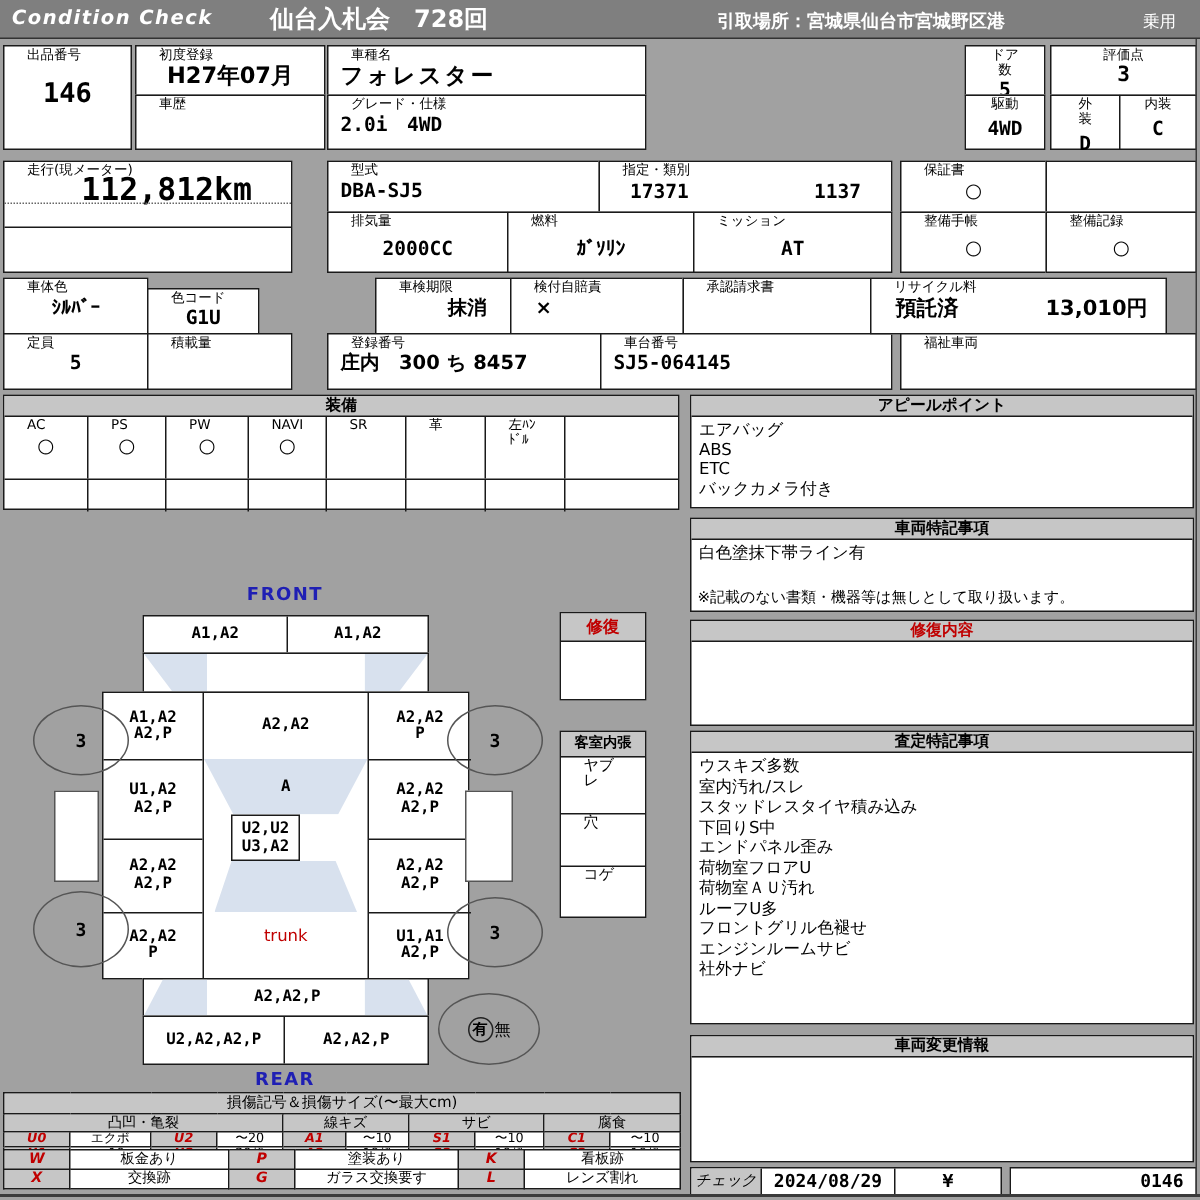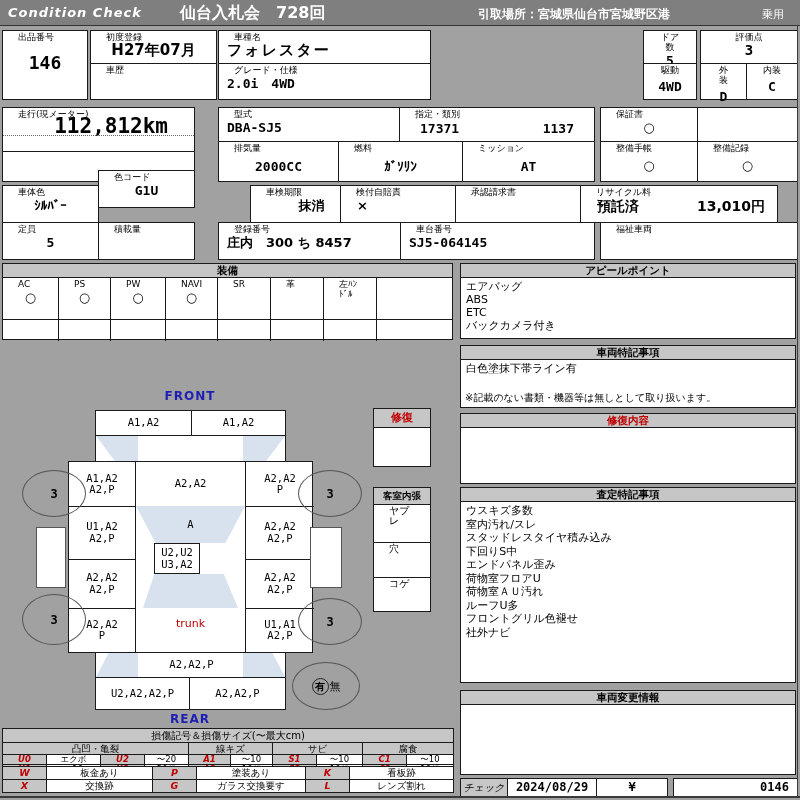--- a/index.html
+++ b/index.html
@@ -10,21 +10,21 @@
   .lbl{display:block;font-size:9px;line-height:10px;padding:1px 15px;text-align:left;}
   .lblc{text-align:center;}
   .vv{font-family:"DejaVu Sans Mono",monospace;font-weight:bold;font-size:13px;
       text-align:center;line-height:15px;}
   .jv{font-weight:bold;font-size:13px;text-align:center;line-height:15px;}
   .hdr{background:#c6c6c6;border-bottom:1px solid #1a1a1a;text-align:center;
        font-size:10.5px;line-height:13px;height:13px;font-weight:bold;}
   .red{color:#c00000;}
   .blue{color:#1f1fb4;}
   .items{padding:2px 5px;font-size:11px;line-height:13px;}
-  .zone{position:absolute;white-space:pre-line;text-align:center;font-weight:normal;
+  .zone{position:absolute;white-space:pre-line;text-align:center;font-weight:bold;
         font-size:10.5px;line-height:11.5px;font-family:"DejaVu Sans Mono",monospace;
         display:flex;align-items:center;justify-content:center;}
   .tire{position:absolute;border:1px solid #555;border-radius:50%;display:flex;
         align-items:center;justify-content:center;font-weight:bold;font-size:12px;
         font-family:"DejaVu Sans Mono",monospace;}
   .vline{position:absolute;width:1px;background:#1a1a1a;}
   .hline{position:absolute;height:1px;background:#1a1a1a;}
   .glass{position:absolute;background:#d8e1ee;}
   .lg{position:absolute;table-layout:fixed;border-collapse:collapse;background:#fff;}
   .lg td{border:1px solid #1a1a1a;text-align:center;padding:0;overflow:hidden;
@@ -125,21 +125,21 @@
 </div>
 <div class="b" style="left:697px;top:141px;width:101px;height:41px;">
   <span class="lbl">整備記録</span>
   <div class="jv" style="margin-top:4px;">○</div>
 </div>
 
 <div class="b" style="left:2px;top:185px;width:97px;height:38px;">
   <span class="lbl">車体色</span>
   <div class="jv">ｼﾙﾊﾞｰ</div>
 </div>
-<div class="b" style="left:98px;top:170px;width:97px;height:38px;">
+<div class="b" style="left:98px;top:192px;width:75px;height:38px;">
   <span class="lbl">色コード</span>
   <div class="vv">G1U</div>
 </div>
 <div class="b" style="left:2px;top:222px;width:97px;height:38px;">
   <span class="lbl">定員</span>
   <div class="vv">5</div>
 </div>
 <div class="b" style="left:98px;top:222px;width:97px;height:38px;">
   <span class="lbl">積載量</span>
 </div>
@@ -238,20 +238,21 @@
   <div class="items" style="line-height:13.5px;">
     <div>ウスキズ多数</div>
     <div>室内汚れ/スレ</div>
     <div>スタッドレスタイヤ積み込み</div>
     <div>下回りS中</div>
     <div>エンドパネル歪み</div>
     <div>荷物室フロアU</div>
     <div>荷物室ＡＵ汚れ</div>
     <div>ルーフU多</div>
     <div>フロントグリル色褪せ</div>
+    <div>エンジンルームサビ</div>
     <div>社外ナビ</div>
   </div>
 </div>
 
 <div class="b" style="left:460px;top:690px;width:336px;height:85px;">
   <div class="hdr">車両変更情報</div>
 </div>
 
 <div class="b flexrow" style="left:460px;top:778px;width:208px;height:19px;">
   <div style="width:46px;background:#c6c6c6;border-right:1px solid #1a1a1a;font-size:10px;line-height:17px;text-align:center;font-style:italic;">チェック</div>

